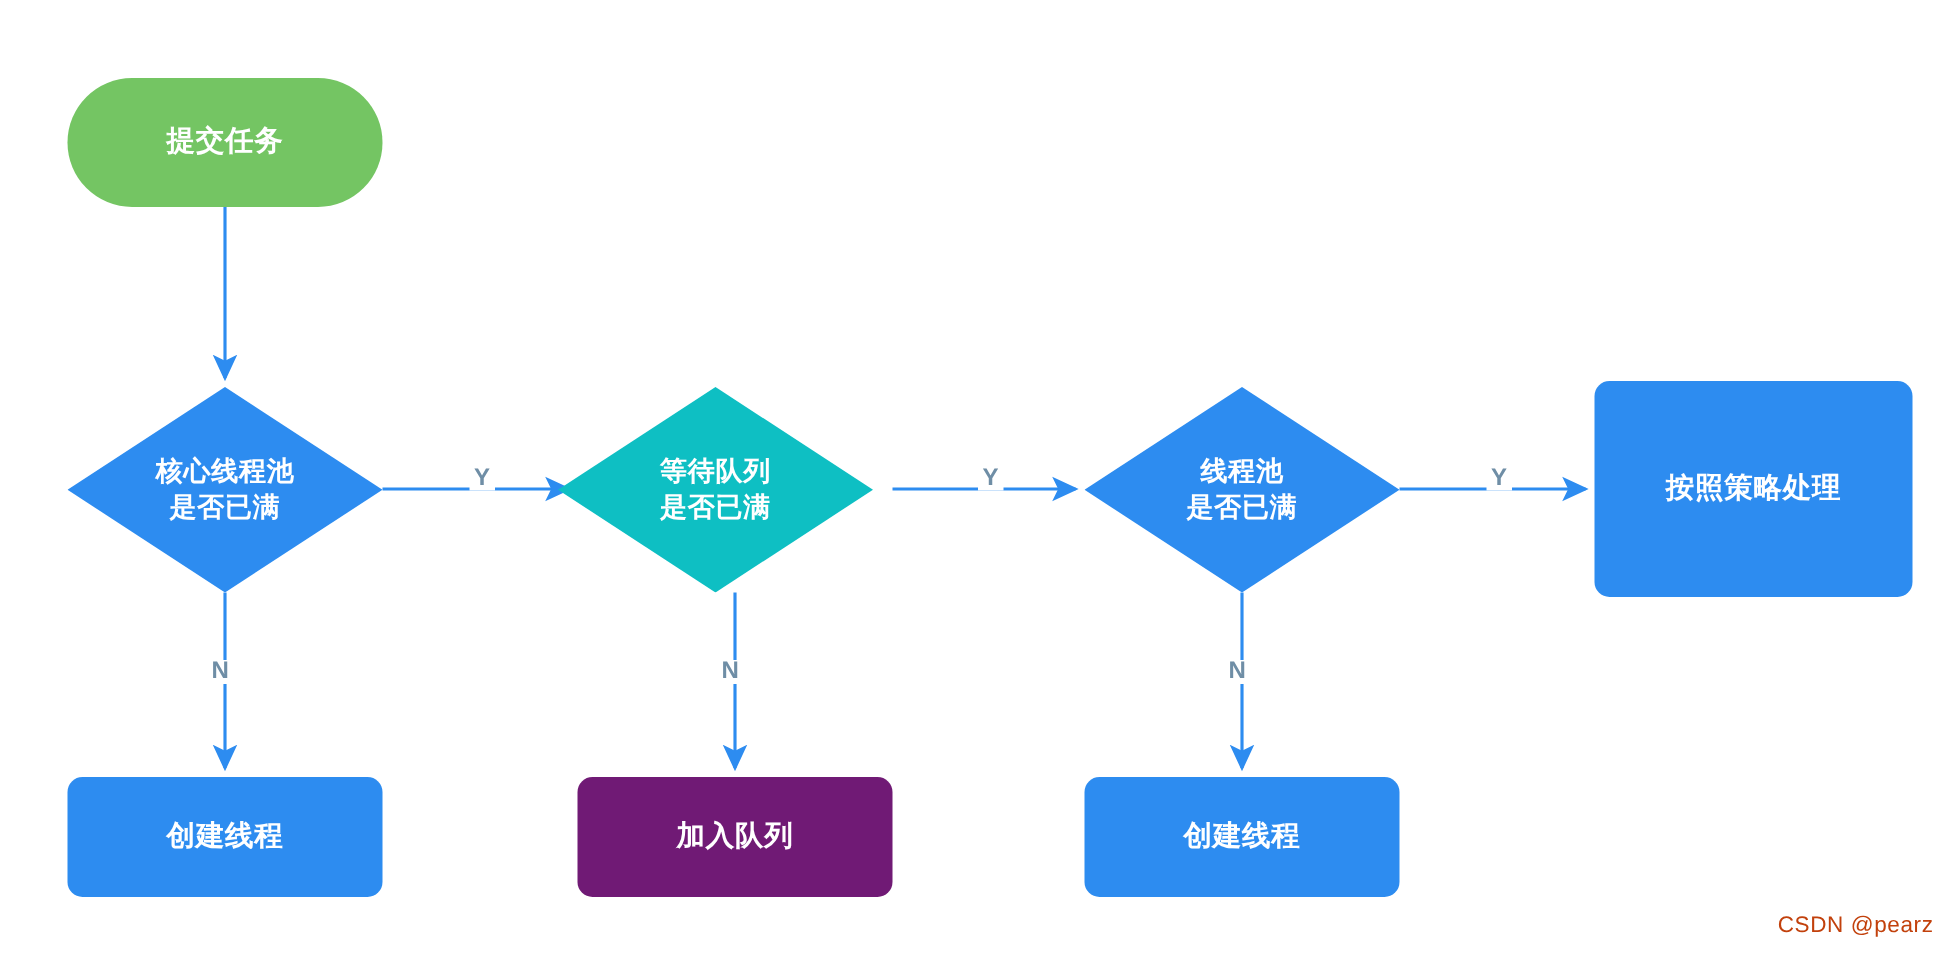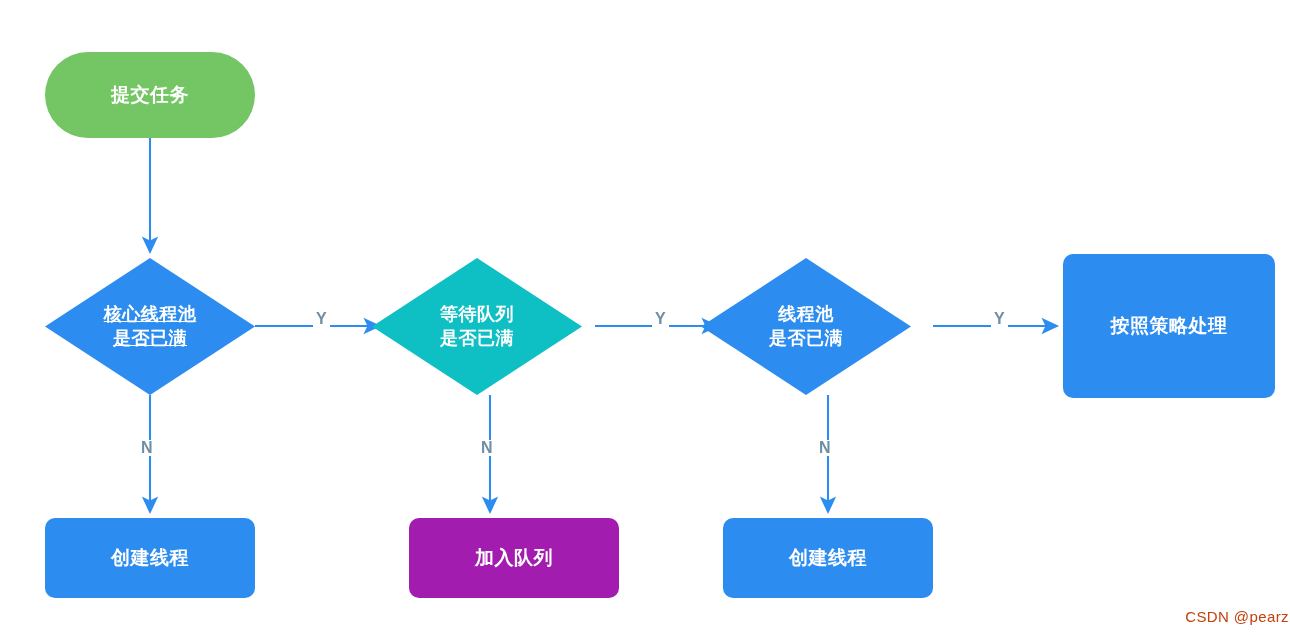--- a/index.html
+++ b/index.html
@@ -111,53 +111,53 @@
 
     <path d="M490,395 L490,512" stroke="#2d8cf0" stroke-width="2.1" fill="none" marker-end="url(#arrow-blue)"></path>
 
     <path d="M828,395 L828,512" stroke="#2d8cf0" stroke-width="2.1" fill="none" marker-end="url(#arrow-blue)"></path>
   </svg>
 
   <div class="node node-start" style="left:45px; top:52px; width:210px; height:86px; background:#74c563;">
     <span>提交任务</span>
   </div>
 
-  <div class="node node-diamond" style="left:45px; top:258px; width:210px; height:137px;text-decoration:underline;">
+  <div class="node node-diamond" style="left:45px; top:258px; width:210px; height:137px;">
     <svg class="diamond-shape" viewBox="0 0 210 137" preserveAspectRatio="none" xmlns="http://www.w3.org/2000/svg">
       <polygon points="105,0 210,68.5 105,137 0,68.5" fill="#2d8cf0"></polygon>
     </svg>
     <span class="diamond-label">核心线程池
 是否已满</span>
   </div>
 
   <div class="node node-diamond" style="left:372px; top:258px; width:210px; height:137px;">
     <svg class="diamond-shape" viewBox="0 0 210 137" preserveAspectRatio="none" xmlns="http://www.w3.org/2000/svg">
       <polygon points="105,0 210,68.5 105,137 0,68.5" fill="#0ebfc3"></polygon>
     </svg>
     <span class="diamond-label">等待队列
 是否已满</span>
   </div>
 
-  <div class="node node-diamond" style="left:701px; top:258px; width:210px; height:137px;">
+  <div class="node node-diamond" style="left:723px; top:258px; width:210px; height:137px;">
     <svg class="diamond-shape" viewBox="0 0 210 137" preserveAspectRatio="none" xmlns="http://www.w3.org/2000/svg">
       <polygon points="105,0 210,68.5 105,137 0,68.5" fill="#2d8cf0"></polygon>
     </svg>
     <span class="diamond-label">线程池
 是否已满</span>
   </div>
 
   <div class="node node-rect" style="left:1063px; top:254px; width:212px; height:144px; background:#2d8cf0;">
     <span>按照策略处理</span>
   </div>
 
   <div class="node node-rect" style="left:45px; top:518px; width:210px; height:80px; background:#2d8cf0;">
     <span>创建线程</span>
   </div>
 
-  <div class="node node-rect" style="left:385px; top:518px; width:210px; height:80px; background:#a21caf;margin-left:24px;">
+  <div class="node node-rect" style="left:385px; top:518px; width:210px; height:80px; background:#701a75;">
     <span>加入队列</span>
   </div>
 
   <div class="node node-rect" style="left:723px; top:518px; width:210px; height:80px; background:#2d8cf0;">
     <span>创建线程</span>
   </div>
 
   <div class="edge-label" style="left:313px; top:311px;">Y</div>
 
   <div class="edge-label" style="left:652px; top:311px;">Y</div>

